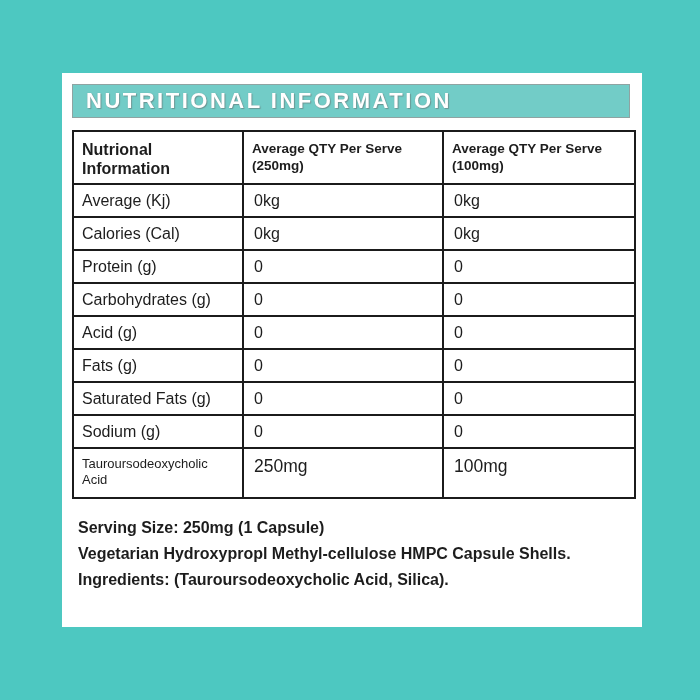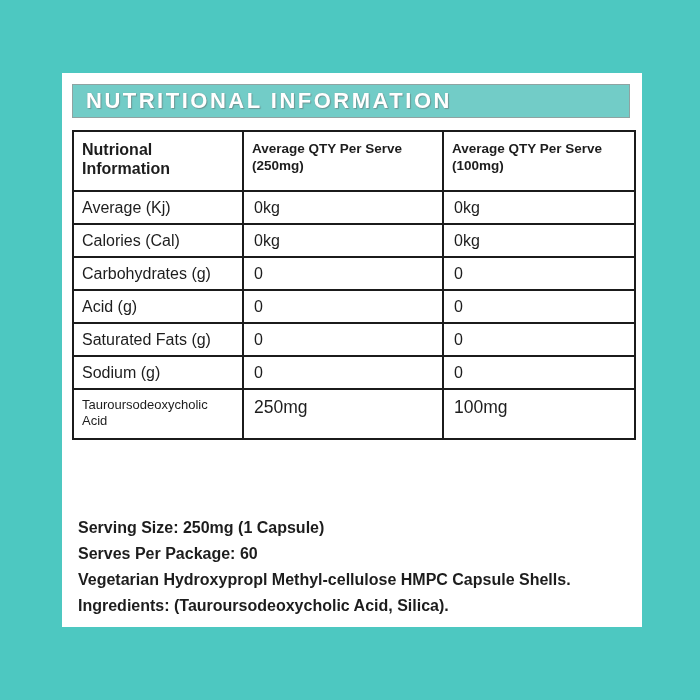--- a/index.html
+++ b/index.html
@@ -49,21 +49,21 @@
     border-collapse: collapse;
     table-layout: fixed;
   }
   table.nutrition col.c1 { width: 170px; }
   table.nutrition col.c2 { width: 200px; }
   table.nutrition col.c3 { width: 192px; }
   table.nutrition th, table.nutrition td {
     border: 2px solid #1b1b1b;
     text-align: left;
   }
-  table.nutrition thead tr { height: 60px; }
+  table.nutrition thead tr { height: 53px; }
   table.nutrition thead th {
     vertical-align: top;
     padding: 8px 4px 0 8px;
   }
   th.h-main { font-size: 16px; font-weight: 700; line-height: 19px; }
   th.h-serve { font-size: 13.5px; font-weight: 700; line-height: 17px; padding-left: 10px; padding-top: 10px; }
   table.nutrition tbody tr { height: 33px; }
   table.nutrition tbody tr.tall { height: 50px; }
   td.row-label {
     padding-left: 8px;
@@ -130,26 +130,36 @@
           <td class="row-label">Average (Kj)</td>
           <td class="row-value">0kg</td>
           <td class="row-value">0kg</td>
         </tr>
         <tr>
           <td class="row-label">Calories (Cal)</td>
           <td class="row-value">0kg</td>
           <td class="row-value">0kg</td>
         </tr>
         <tr>
+          <td class="row-label">Protein (g)</td>
+          <td class="row-value">0</td>
+          <td class="row-value">0</td>
+        </tr>
+        <tr>
           <td class="row-label">Carbohydrates (g)</td>
           <td class="row-value">0</td>
           <td class="row-value">0</td>
         </tr>
         <tr>
           <td class="row-label">Acid (g)</td>
+          <td class="row-value">0</td>
+          <td class="row-value">0</td>
+        </tr>
+        <tr>
+          <td class="row-label">Fats (g)</td>
           <td class="row-value">0</td>
           <td class="row-value">0</td>
         </tr>
         <tr>
           <td class="row-label">Saturated Fats (g)</td>
           <td class="row-value">0</td>
           <td class="row-value">0</td>
         </tr>
         <tr>
           <td class="row-label">Sodium (g)</td>
@@ -159,18 +169,17 @@
         <tr class="tall">
           <td class="row-label">Tauroursodeoxycholic Acid</td>
           <td class="row-value">250mg</td>
           <td class="row-value">100mg</td>
         </tr>
       </tbody>
   </table>
 
   <div class="footer">
     <p>Serving Size: 250mg (1 Capsule)</p>
-    <p>Serves Per Package: 60</p>
     <p>Vegetarian Hydroxypropl Methyl-cellulose HMPC Capsule Shells.</p>
     <p>Ingredients: (Tauroursodeoxycholic Acid, Silica).</p>
   </div>
 
 </div>
 
 </body></html>

